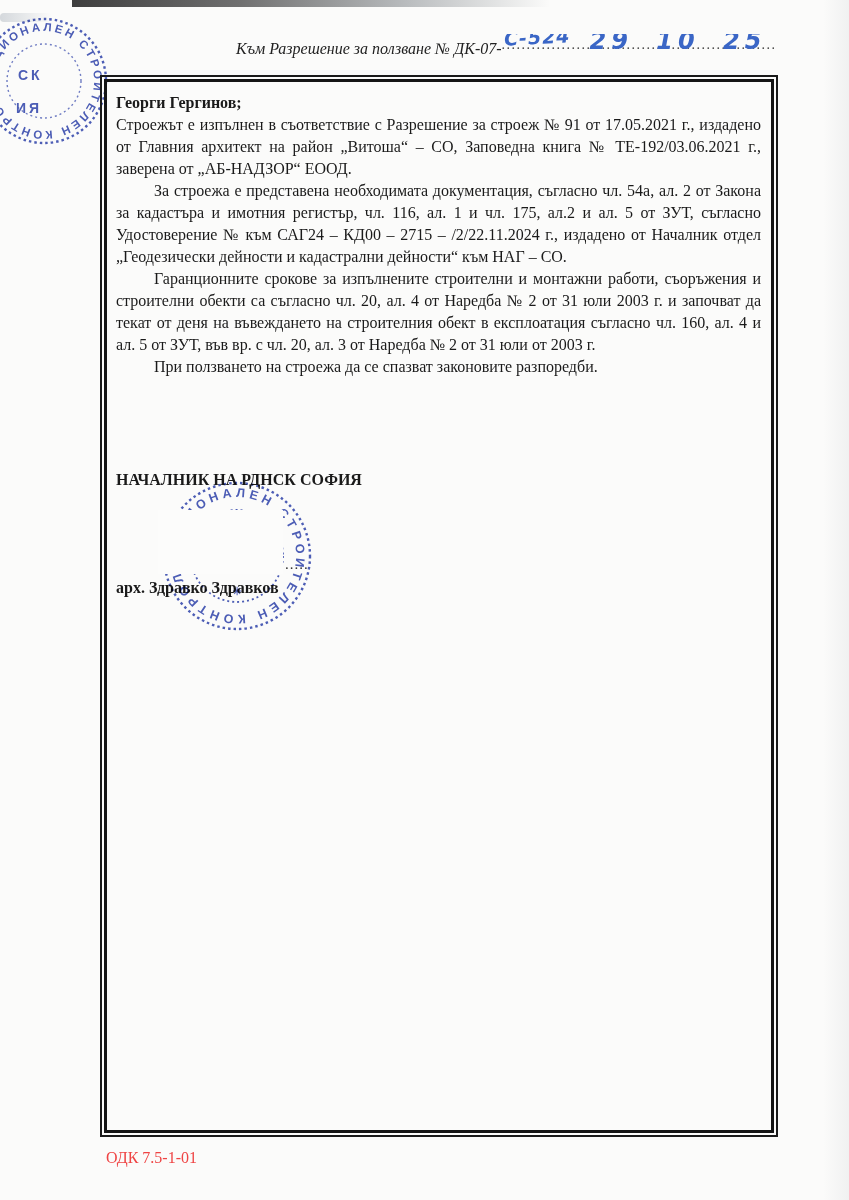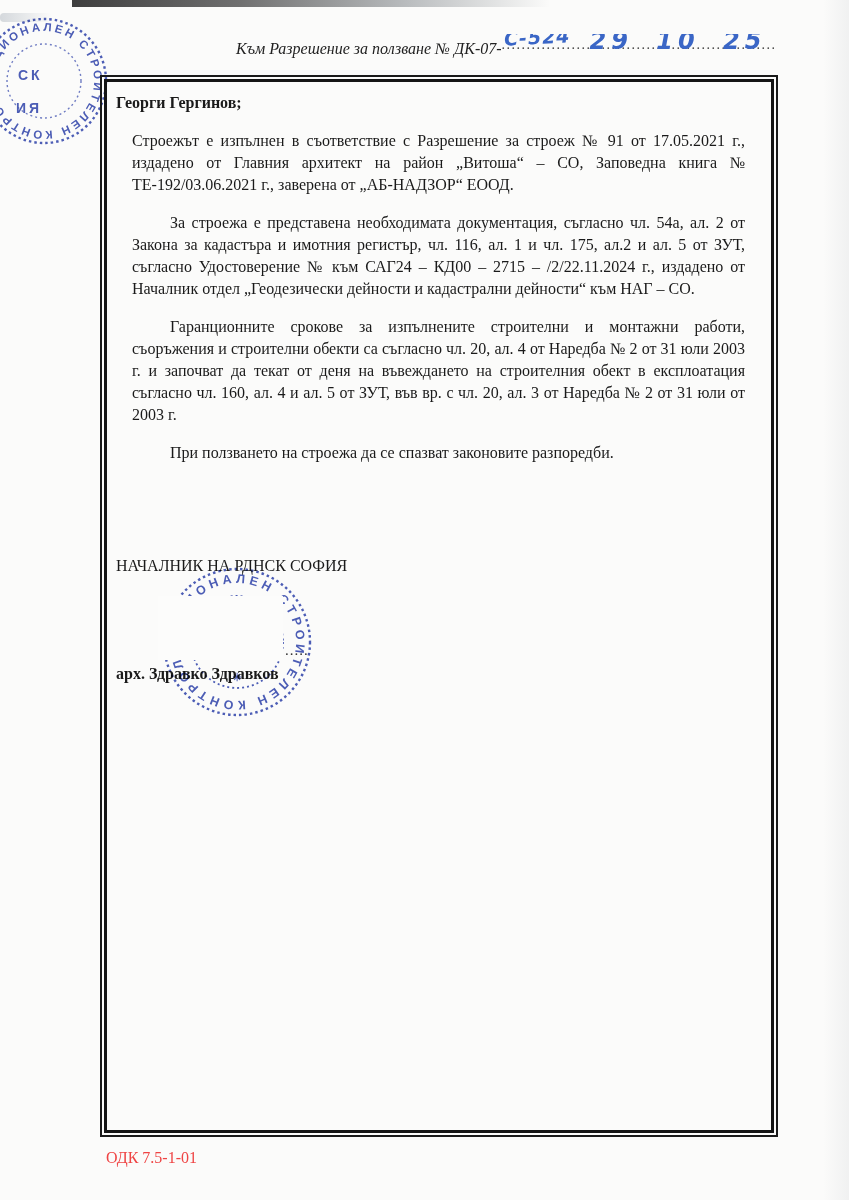--- a/index.html
+++ b/index.html
@@ -31,24 +31,24 @@
   .hand{position:absolute;color:#3a66c6;font-family:"DejaVu Sans",sans-serif;font-style:italic;font-weight:bold;}
   .hand-number{left:2px;top:-8px;font-size:19px;letter-spacing:1px;transform:rotate(-3deg);}
   .hand-date{left:88px;top:-7px;font-size:24px;letter-spacing:5px;word-spacing:10px;}
 
   
   .frame{position:absolute;left:100px;top:75px;width:678px;height:1062px;
     border:2px solid #1a1a1a;box-sizing:border-box;}
   .frame-inner{position:absolute;inset:2px;border:3px solid #151515;box-sizing:border-box;
     padding:10px 10px 14px 9px;text-align:justify;font-size:16px;line-height:22px;}
   .addressee{font-weight:bold;margin:0;text-align:left;}
-  .para{margin:16px;}
+  .para{margin:0;}
   .para.indent{text-indent:38px;}
   .sig-area{position:relative;margin-top:91px;height:230px;text-align:left;}
-  .sig-title{font-weight:normal;font-size:16px;position:relative;z-index:1;}
+  .sig-title{font-weight:bold;font-size:16px;position:relative;z-index:1;}
   .sig-spacer{height:86px;}
   .sig-name{font-weight:bold;font-size:16px;position:relative;z-index:1;}
 
   .footer-code{position:absolute;left:106px;top:1149px;font-weight:normal;font-size:16px;color:#ef4444;}
 </style>
 </head>
 <body>
 
 <div class="page">
 

